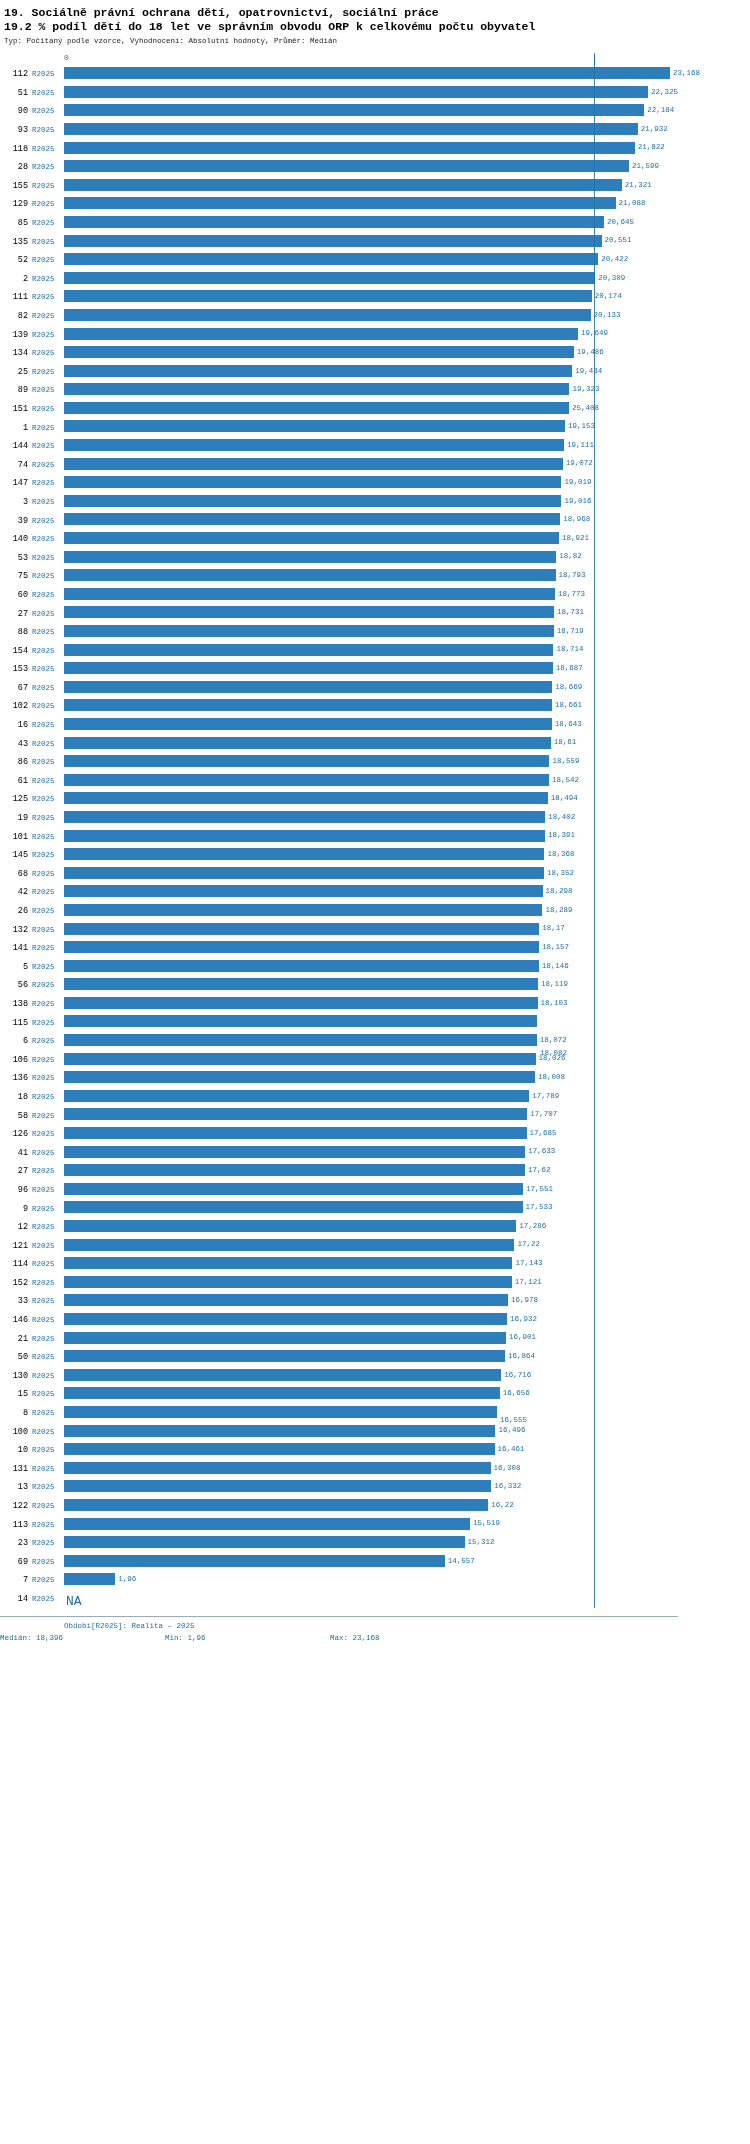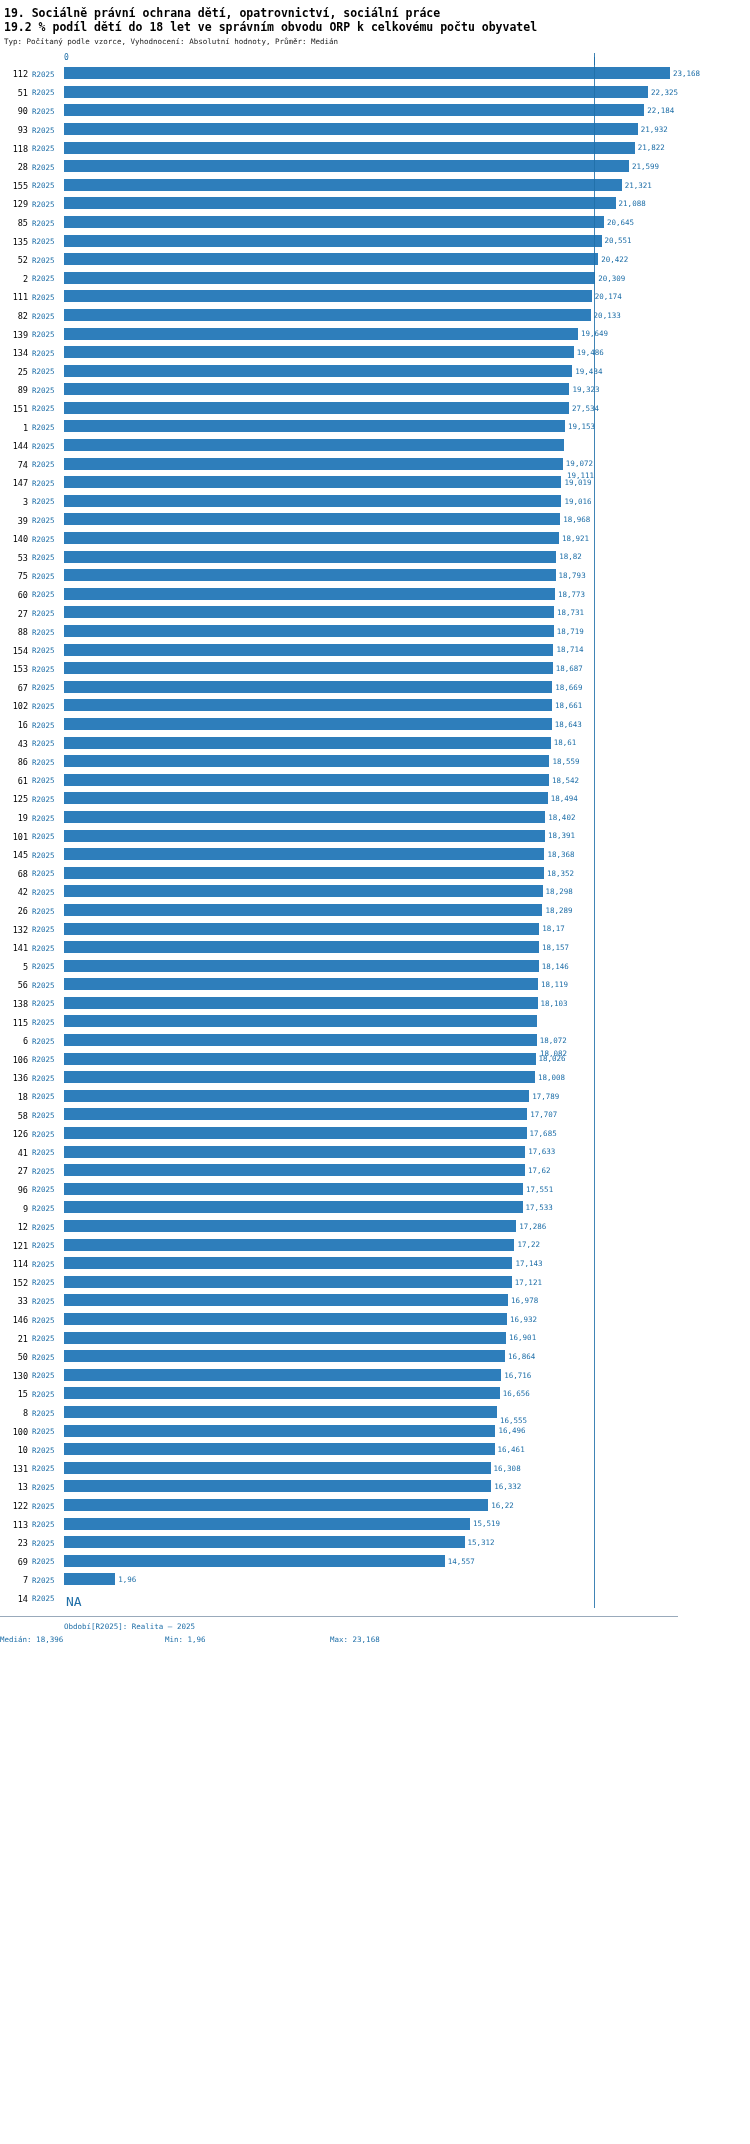--- a/index.html
+++ b/index.html
@@ -1,17 +1,17 @@
 <!DOCTYPE html>
 <html><head>
 <meta charset="utf-8">
 <style>
   html,body{margin:0;padding:0;background:#ffffff;}
   body{width:750px;font-family:"DejaVu Sans Mono","Liberation Mono",monospace;color:#000;}
-  .page{width:678px;position:relative;}
+  .page{width:678px;position:relative;font-family:Liberation Mono, monospace;}
   .titles{padding:6px 4px 0 4px;}
   .title1{font-size:11.5px;font-weight:bold;line-height:14px;color:#000;}
   .title2{font-size:11.5px;font-weight:bold;line-height:14px;color:#000;}
   .subtitle{font-size:7.5px;line-height:11px;color:#222;margin-top:2px;}
   .chart{position:relative;margin-top:6px;}
   .axis-top{position:relative;height:12px;margin-left:64px;margin-right:10px;}
   .axis-top .tick0{position:absolute;left:0;top:0;font-size:8px;color:#1f6fa8;}
   .rows{margin-top:0;}
   .row{display:flex;align-items:center;height:18.6px;}
   .rowlabel{width:28px;text-align:right;font-size:8.5px;color:#000;padding-right:4px;flex:none;}
@@ -187,37 +187,37 @@
           <div class="barwrap">
             <div class="bar" style="width: 83.4038%;"></div>
             <span class="val" style="left: calc(83.4038% + 3px);">19,323</span>
           </div>
         </div>
         <div class="row">
           <div class="rowlabel">151</div>
           <div class="rowper">R2025</div>
           <div class="barwrap">
             <div class="bar" style="width: 83.3348%;"></div>
-            <span class="val" style="left: calc(83.3348% + 3px);">27,534</span>
+            <span class="val" style="left: calc(83.3348% + 3px);">25,408</span>
           </div>
         </div>
         <div class="row">
           <div class="rowlabel">1</div>
           <div class="rowper">R2025</div>
           <div class="barwrap">
             <div class="bar" style="width: 82.6701%;"></div>
             <span class="val" style="left: calc(82.6701% + 3px);">19,153</span>
           </div>
         </div>
         <div class="row">
           <div class="rowlabel">144</div>
           <div class="rowper">R2025</div>
           <div class="barwrap">
             <div class="bar" style="width: 82.4888%;"></div>
-            <span class="val" style="left: calc(82.4888% + 3px); margin-top: 30px;">19,111</span>
+            <span class="val" style="left: calc(82.4888% + 3px);">19,111</span>
           </div>
         </div>
         <div class="row">
           <div class="rowlabel">74</div>
           <div class="rowper">R2025</div>
           <div class="barwrap">
             <div class="bar" style="width: 82.3204%;"></div>
             <span class="val" style="left: calc(82.3204% + 3px);">19,072</span>
           </div>
         </div>

